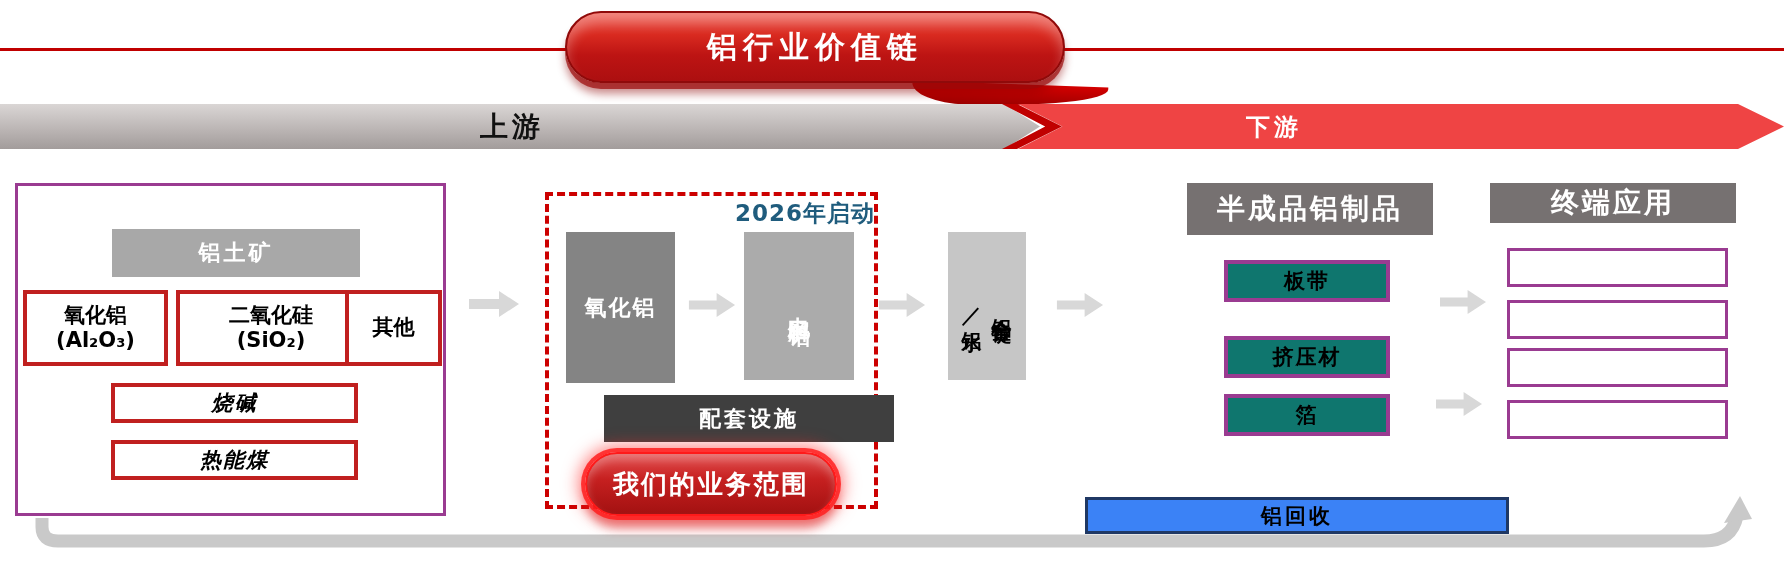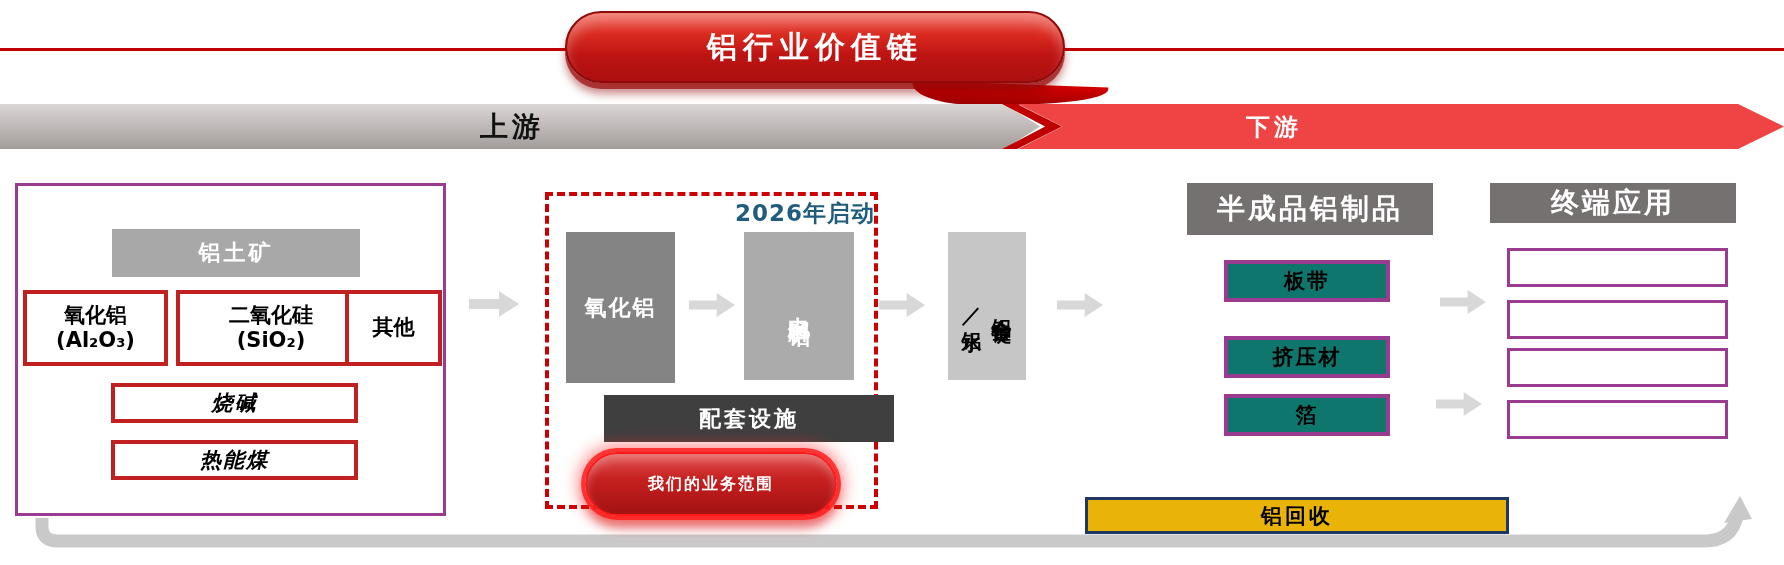--- a/index.html
+++ b/index.html
@@ -65,21 +65,21 @@
 
   
   .scope-box { left: 545px; top: 192px; width: 333px; height: 317px; border: 4px dashed #cc0000; z-index: 2; background: transparent; }
   .launch-note { left: 735px; top: 198px; font-size: 23px; color: #1F5C7D; z-index: 3; letter-spacing: 1px; }
   .alumina-box { left: 17px; top: 36px; width: 109px; height: 151px; background: #848484; color: #fff; font-size: 22px; letter-spacing: 2px; }
   .elec-box { left: 195px; top: 36px; width: 110px; height: 148px; background: #ABABAB; color: #fff; font-size: 22px; }
   .vtext { writing-mode: vertical-rl; text-orientation: upright; letter-spacing: 5px; white-space: pre-line; }
   .support-box { left: 15px; top: 199px; width: 290px; height: 47px; background: #3F3F3F; color: #fff; font-size: 22px; letter-spacing: 3px; margin-left: 40px; }
   .scope-pill {
     left: 585px; top: 452px; width: 252px; height: 64px; z-index: 6;
-    border-radius: 33px; color: #fff; font-size: 16px; letter-spacing: 2px;
+    border-radius: 33px; color: #fff; font-size: 26px; letter-spacing: 2px;
     background: linear-gradient(180deg, #e35050 0%, #c62020 42%, #a31111 100%);
     border: 2px solid #ff1a1a;
     box-shadow: 0 0 0 4px rgba(255,30,30,0.85),
                 0 0 16px 7px rgba(255,40,40,0.55),
                 0 12px 10px rgba(190,0,0,0.4),
                 inset 0 6px 8px rgba(255,255,255,0.25);
   }
 
   
   .ingot-box { left: 948px; top: 232px; width: 78px; height: 148px; background: #C6C6C6; color: #000; font-size: 20px; z-index: 2; }
@@ -88,21 +88,21 @@
   
   .gray-header { background: #767171; color: #fff; font-size: 28px; letter-spacing: 3px; z-index: 2; }
   .semi-header { left: 1187px; top: 183px; width: 246px; height: 52px; }
   .end-header  { left: 1490px; top: 183px; width: 246px; height: 40px; }
   .semi-item { left: 1224px; width: 166px; height: 42px; background: #0f766e; border: 4px solid #9A3B91; font-size: 21px; letter-spacing: 2px; z-index: 2; }
   .semi-1 { top: 260px; } .semi-2 { top: 336px; } .semi-3 { top: 394px; }
   .end-slot { left: 1507px; width: 221px; height: 39px; background: #fff; border: 3px solid #9A3B91; z-index: 2; }
   .slot-1 { top: 248px; } .slot-2 { top: 300px; } .slot-3 { top: 348px; } .slot-4 { top: 400px; }
 
   
-  .recycle-box { left: 1085px; top: 497px; width: 424px; height: 37px; background: #eab308; border: 3px solid #1F3864; font-size: 21px; letter-spacing: 3px; z-index: 3; }
+  .recycle-box { left: 1085px; top: 497px; width: 424px; height: 37px; background: #3b82f6; border: 3px solid #1F3864; font-size: 21px; letter-spacing: 3px; z-index: 3; }
   .return-svg { left: 0; top: 0; width: 1784px; height: 565px; z-index: 1; pointer-events: none; }
 </style>
 </head>
 <body>
 
 <div id="canvas">
 
   <div class="abs red-line"></div>
   <div class="abs red-swoosh"></div>
   <div class="abs title-pill center">

